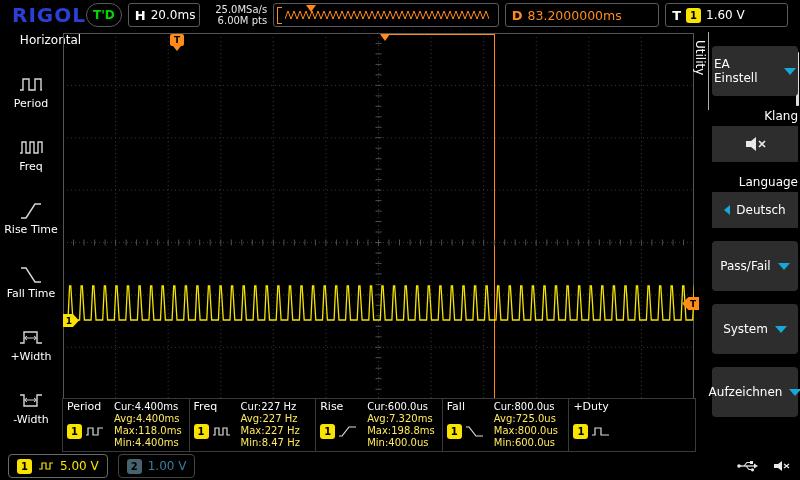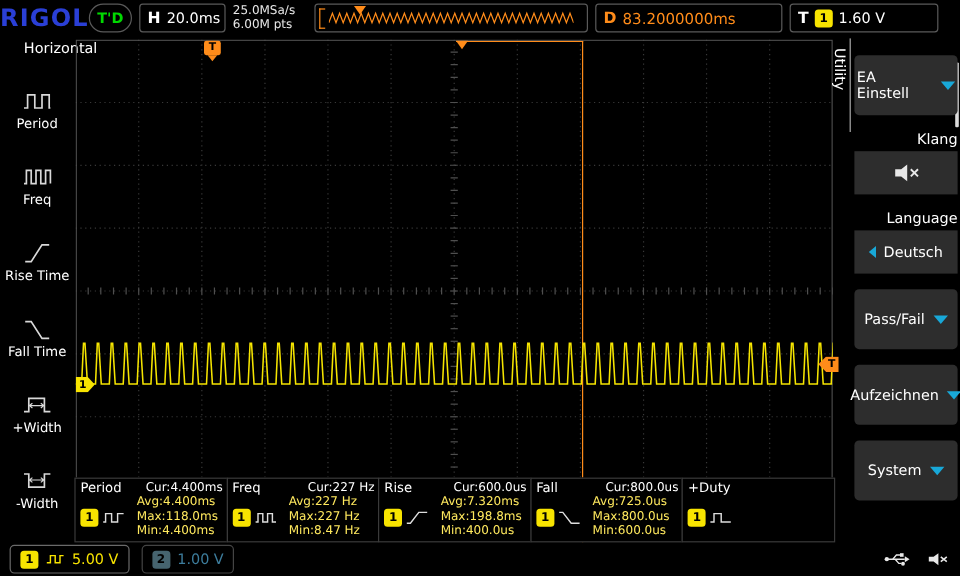--- a/index.html
+++ b/index.html
@@ -1,19 +1,19 @@
 <!DOCTYPE html>
 <html><head>
 <meta charset="utf-8">
 <style>
   html,body{margin:0;padding:0;background:#000;}
   .scope{position:relative;width:800px;height:480px;background:#000;font-family:"DejaVu Sans",sans-serif;color:#fff;overflow:hidden;cursor:default;}
 
   
-  .topbar{position:absolute;top:0;left:0;width:800px;height:30px;display:flex;align-items:center;gap:6px;padding:0 0;box-sizing:border-box;background:#000;}
+  .topbar{position:absolute;top:0;left:0;width:800px;height:30px;display:flex;align-items:center;gap:6px;padding:0 12px;box-sizing:border-box;background:#000;text-align:right;}
   .logo{width:68px;font-size:20px;font-weight:bold;letter-spacing:1px;color:#2a3fd6;}
   .tbox{border:1px solid #5a5a5a;border-radius:3px;height:24px;display:flex;align-items:center;box-sizing:border-box;padding:0 6px;gap:5px;font-size:12px;background:#000;}
   .tdbox{width:36px;justify-content:center;color:#00d900;font-weight:bold;border-radius:12px;}
   .hbox{width:72px;}
   .hletter{font-weight:bold;font-size:13px;color:#fff;}
   .srate{width:62px;font-size:10px;line-height:11px;color:#e8e8e8;}
   .memstrip{width:228px;height:24px;position:relative;padding:0;}
   .memstrip svg{position:absolute;left:11px;top:4px;}
   .membracket{position:absolute;top:3px;left:3px;width:4px;height:15px;border:1px solid #ff8c1a;border-right:none;}
   .membracket.right{left:auto;right:3px;border:1px solid #ff8c1a;border-left:none;}
@@ -43,21 +43,21 @@
   .ch1mark{left:1px;top:284px;width:16px;height:13px;background:#f8e400;clip-path:polygon(0 0,62% 0,100% 50%,62% 100%,0 100%);padding-right:4px;box-sizing:border-box;}
   .trigmark{left:620px;top:267px;width:17px;height:13px;background:#ff8c1a;clip-path:polygon(0 50%,38% 0,100% 0,100% 100%,38% 100%);padding-left:5px;box-sizing:border-box;}
 
   
   .measures{position:absolute;left:0;top:368px;width:633px;height:54px;display:flex;z-index:6;background:#000;}
   .mpanel{flex:1;border:1px solid #3a3a3a;margin-right:-1px;box-sizing:border-box;background:#000;padding:2px 3px 2px 4px;display:flex;gap:2px;}
   .mp-left{width:45px;display:flex;flex-direction:column;}
   .mp-name{font-size:11px;line-height:12px;color:#fff;}
   .mp-src{flex:1;display:flex;align-items:center;gap:3px;}
   .mp-vals{flex:1;display:flex;flex-direction:column;justify-content:space-between;font-size:10px;line-height:12px;white-space:nowrap;}
-  .v-cur{color:#ffffff;text-align:right;}
+  .v-cur{color:#ffffff;}
   .v-stat{color:#ffe95e;}
 
   
   .right{position:absolute;top:30px;left:695px;width:105px;height:422px;background:#000;}
   .utility{position:absolute;left:-2px;top:10px;writing-mode:vertical-rl;font-size:12px;color:#fff;}
   .udivider{position:absolute;left:13px;top:2px;height:78px;border-left:1px solid #aaa;}
   .menu{position:absolute;left:17px;top:16px;width:86px;display:flex;flex-direction:column;gap:13px;}
   .mbtn{background:#2d2d2d;border-radius:4px;min-height:50px;display:flex;flex-direction:row;align-items:center;justify-content:center;gap:7px;font-size:12px;box-sizing:border-box;padding:4px 2px;cursor:pointer;color:#fff;}
   .tri{width:0;height:0;border-left:6px solid transparent;border-right:6px solid transparent;border-top:7px solid #18a8d8;}
   .mgroup .mhead{font-size:12px;text-align:right;margin-bottom:3px;color:#fff;}
@@ -401,26 +401,26 @@
           <span>Deutsch</span>
         </div>
       </div>
 
       <div class="mbtn">
         <span>Pass/Fail</span>
         <span class="tri"></span>
       </div>
 
       <div class="mbtn">
+        <span>System</span>
+        <span class="tri"></span>
+      </div>
+
+      <div class="mbtn">
         <span>Aufzeichnen</span>
-        <span class="tri"></span>
-      </div>
-
-      <div class="mbtn">
-        <span>System</span>
         <span class="tri"></span>
       </div>
 
     </div>
   </aside>
 
   <footer class="bottombar">
     <div class="chbox ch1">
       <span class="chip">1</span>
       <svg width="16" height="10" viewBox="0 0 16 10">

